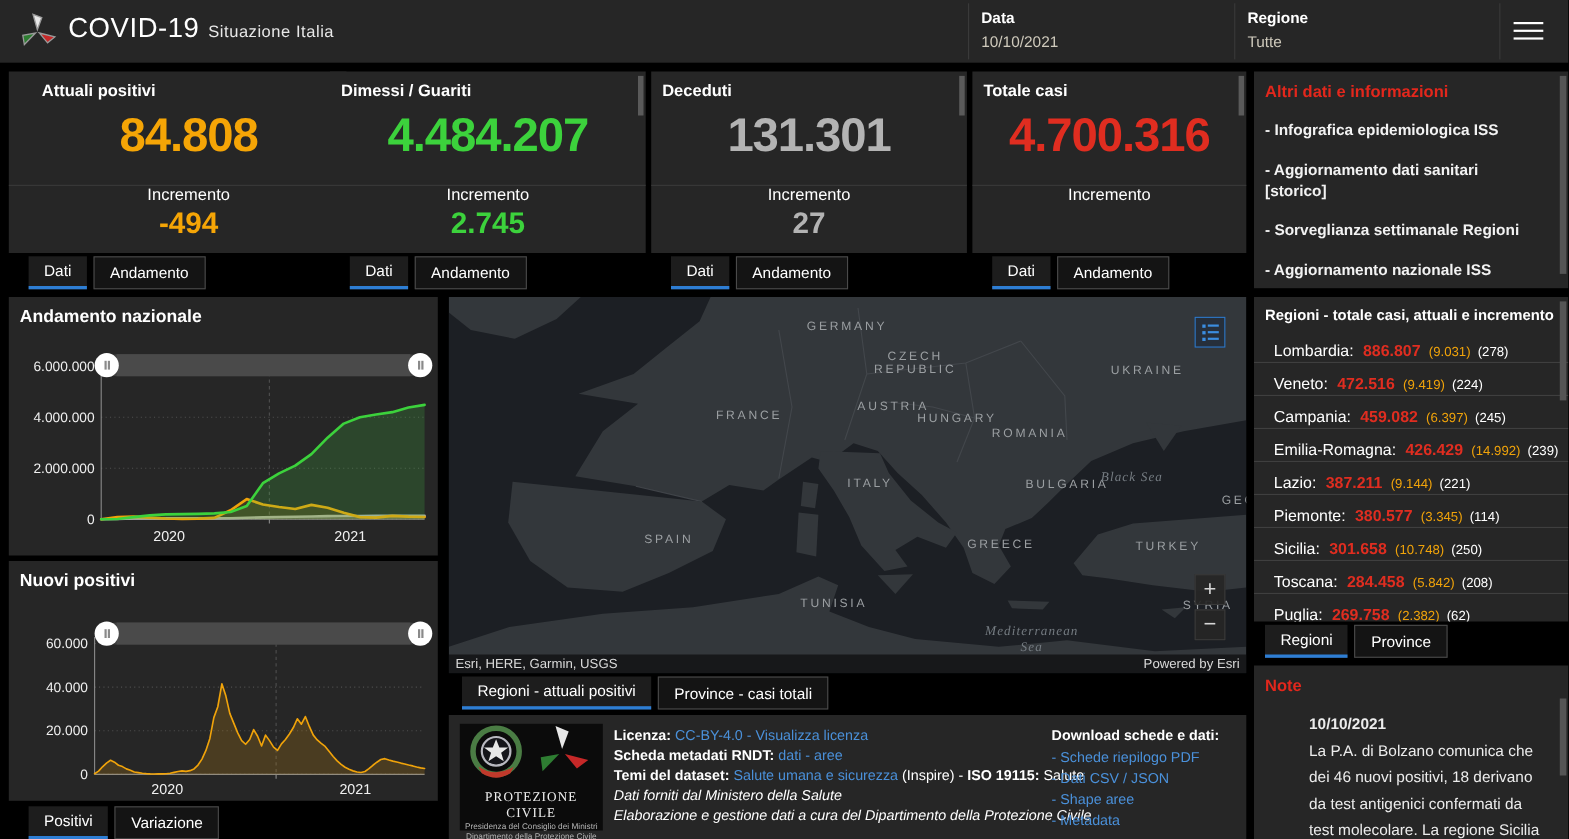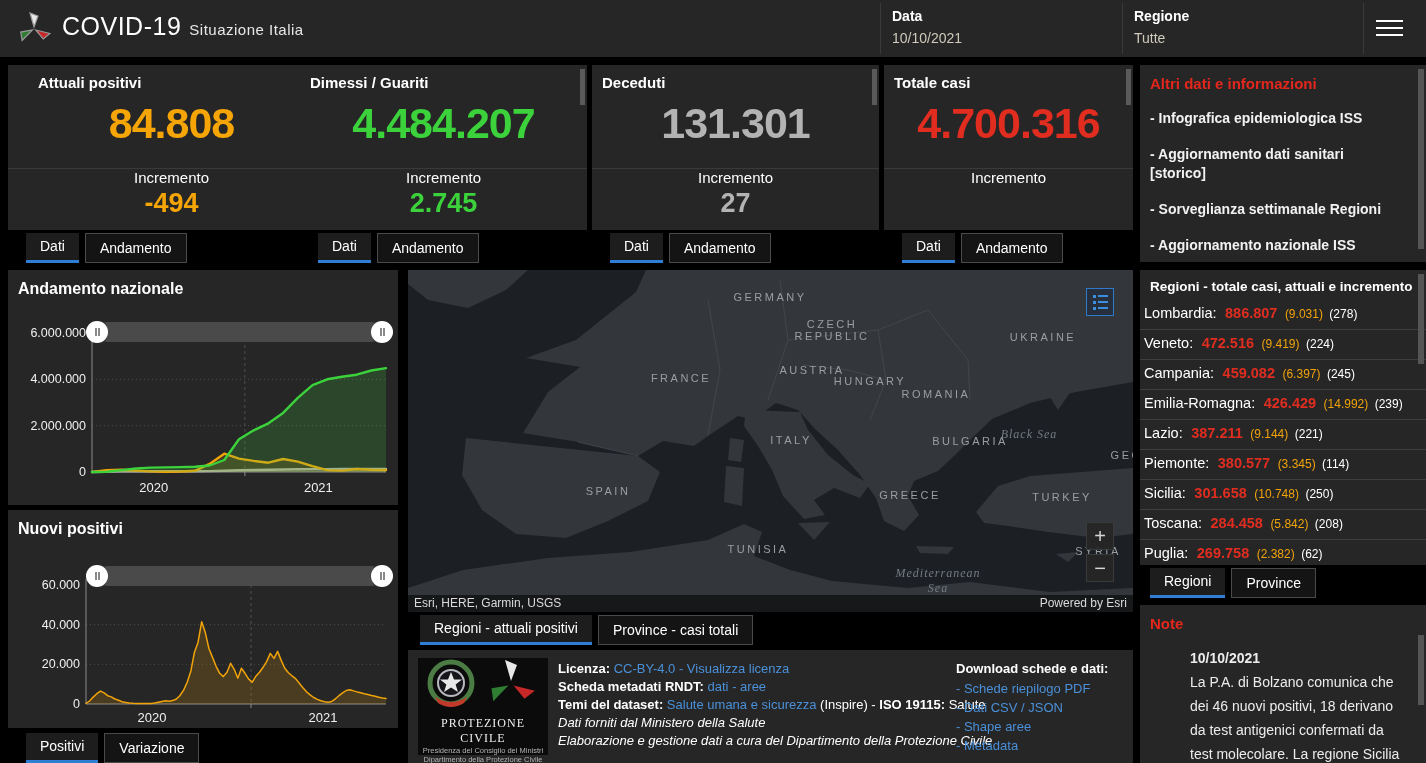--- a/index.html
+++ b/index.html
@@ -64,21 +64,21 @@
   .pc-name{font-family:"Liberation Serif",serif;font-size:12px;letter-spacing:1px;color:#efefef;margin-top:2px;}
   .pc-line{font-size:7.5px;color:#b5b5b5;line-height:9px;}
   .lic{position:absolute;left:150px;top:10px;font-size:13px;line-height:18px;color:#fff;}
   .lic b{font-weight:bold;}
   .link{color:#4a90d9;cursor:pointer;}
   .italic{font-style:italic;}
   .dl{position:absolute;left:548px;top:10px;font-size:13px;line-height:17px;}
   .dl-title{font-weight:bold;color:#fff;margin-bottom:3px;}
   .dl .link{display:block;margin-top:2px;}
   
-  .region-row{height:29px;line-height:25px;padding-left:4px;border-top:1px solid #3f3f3f;white-space:nowrap;cursor:pointer;}
+  .region-row{height:29px;line-height:40px;padding-left:18px;border-top:1px solid #3f3f3f;white-space:nowrap;cursor:pointer;}
   .region-row:first-child{border-top:none;}
   .rg-name{font-size:14.5px;color:#fff;}
   .rg-total{font-size:14.5px;font-weight:bold;color:#e02d20;margin-left:4px;}
   .rg-att{font-size:12px;color:#f0a30a;margin-left:3px;}
   .rg-inc{font-size:12px;color:#fff;margin-left:2px;}
   
   .note-body{margin:14px 26px 0 50px;font-size:14px;line-height:24px;color:#ececec;}
   .note-date{font-weight:bold;}
 </style>
 </head>

